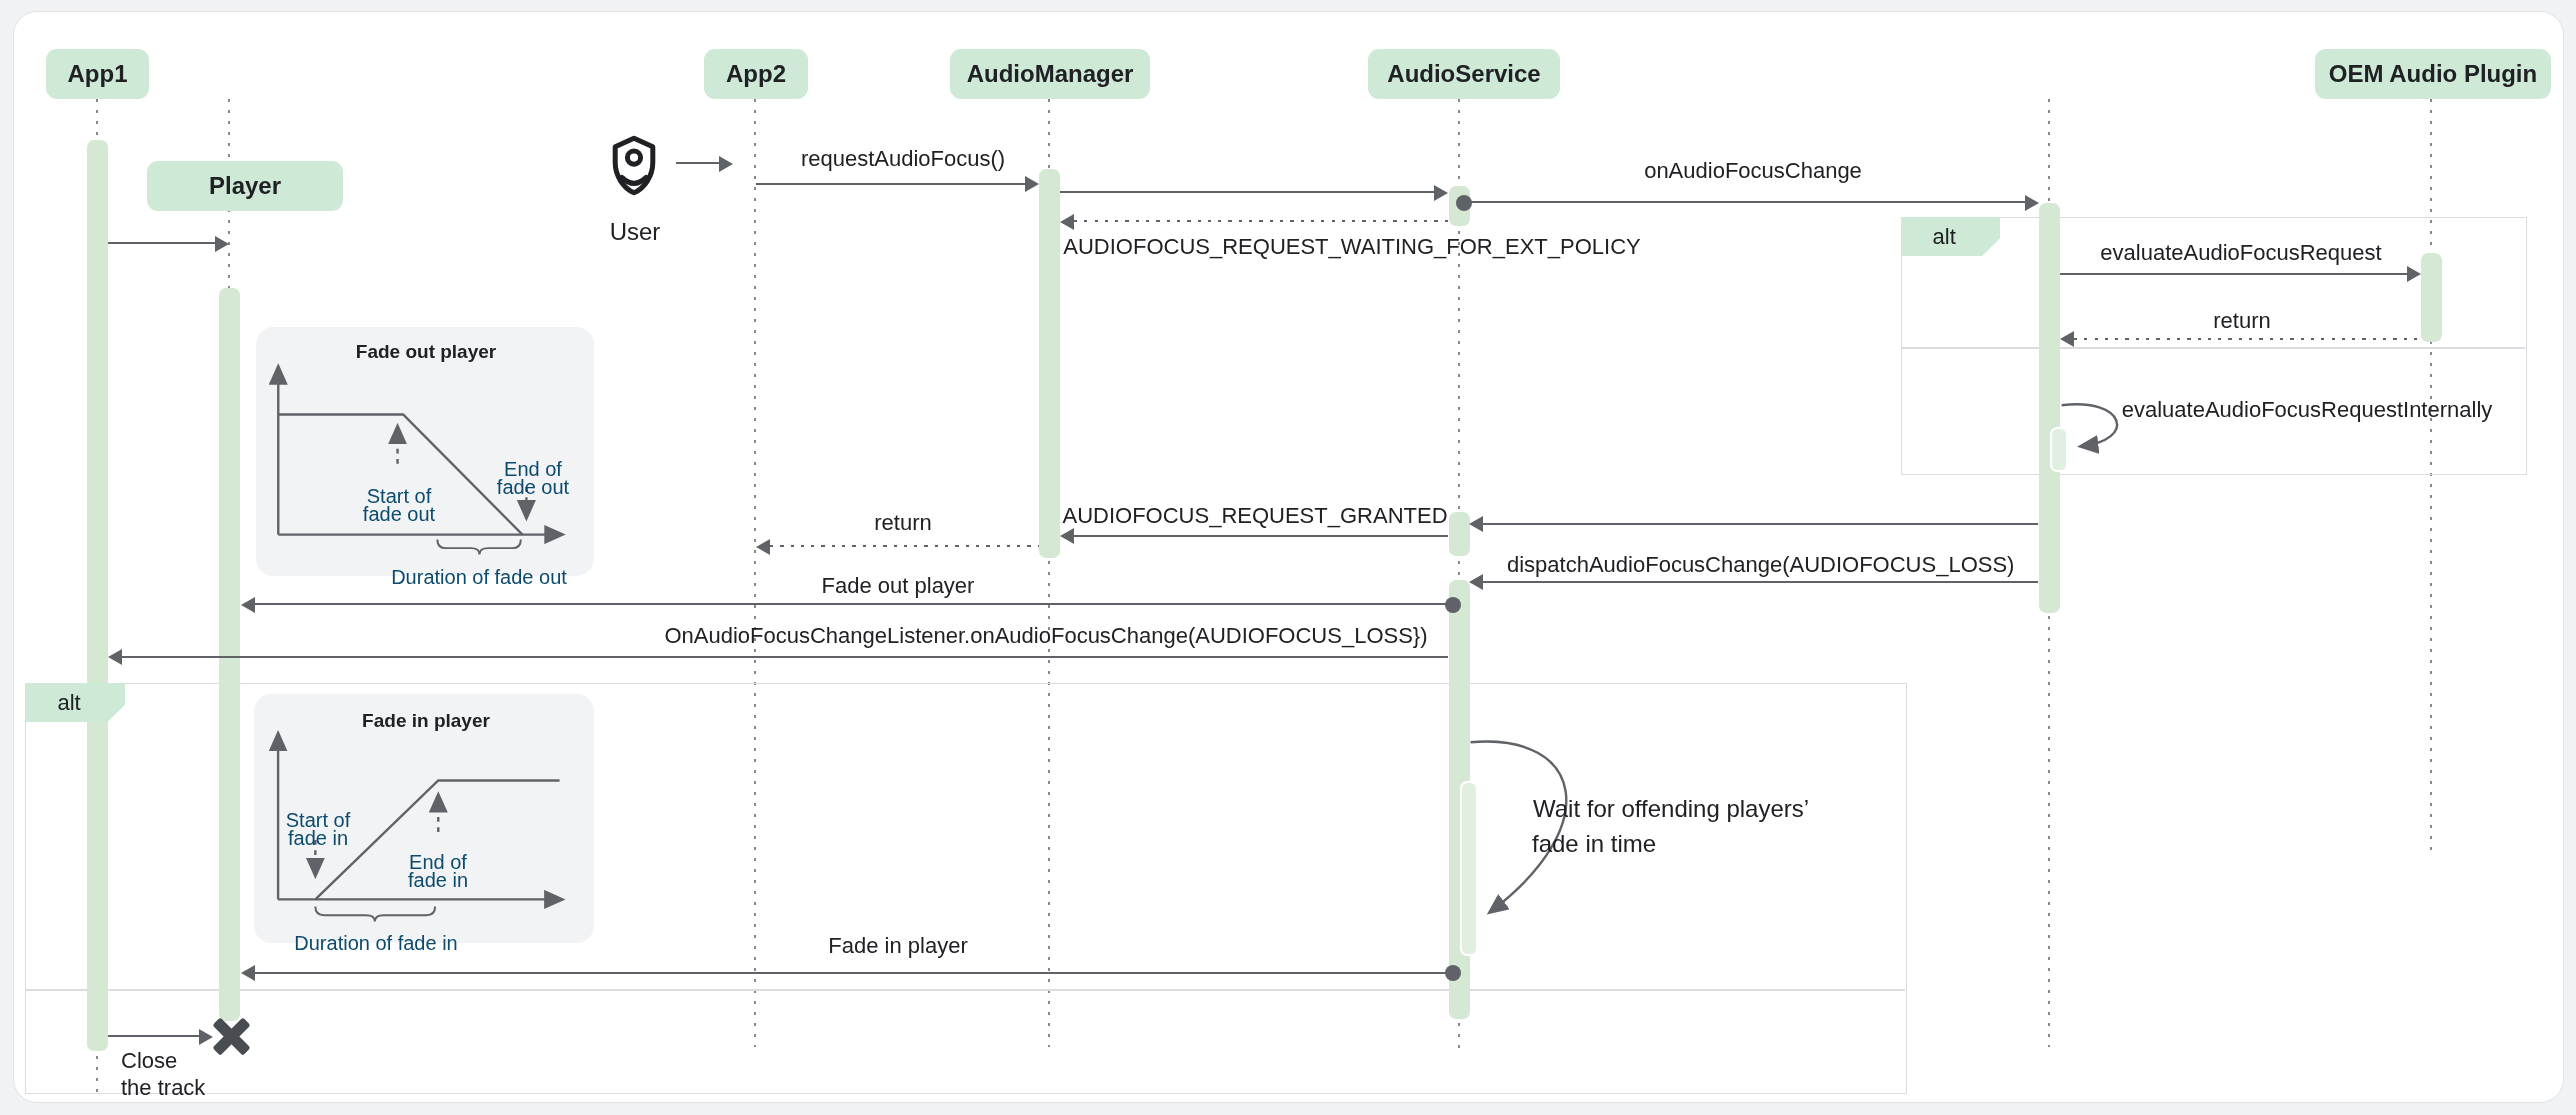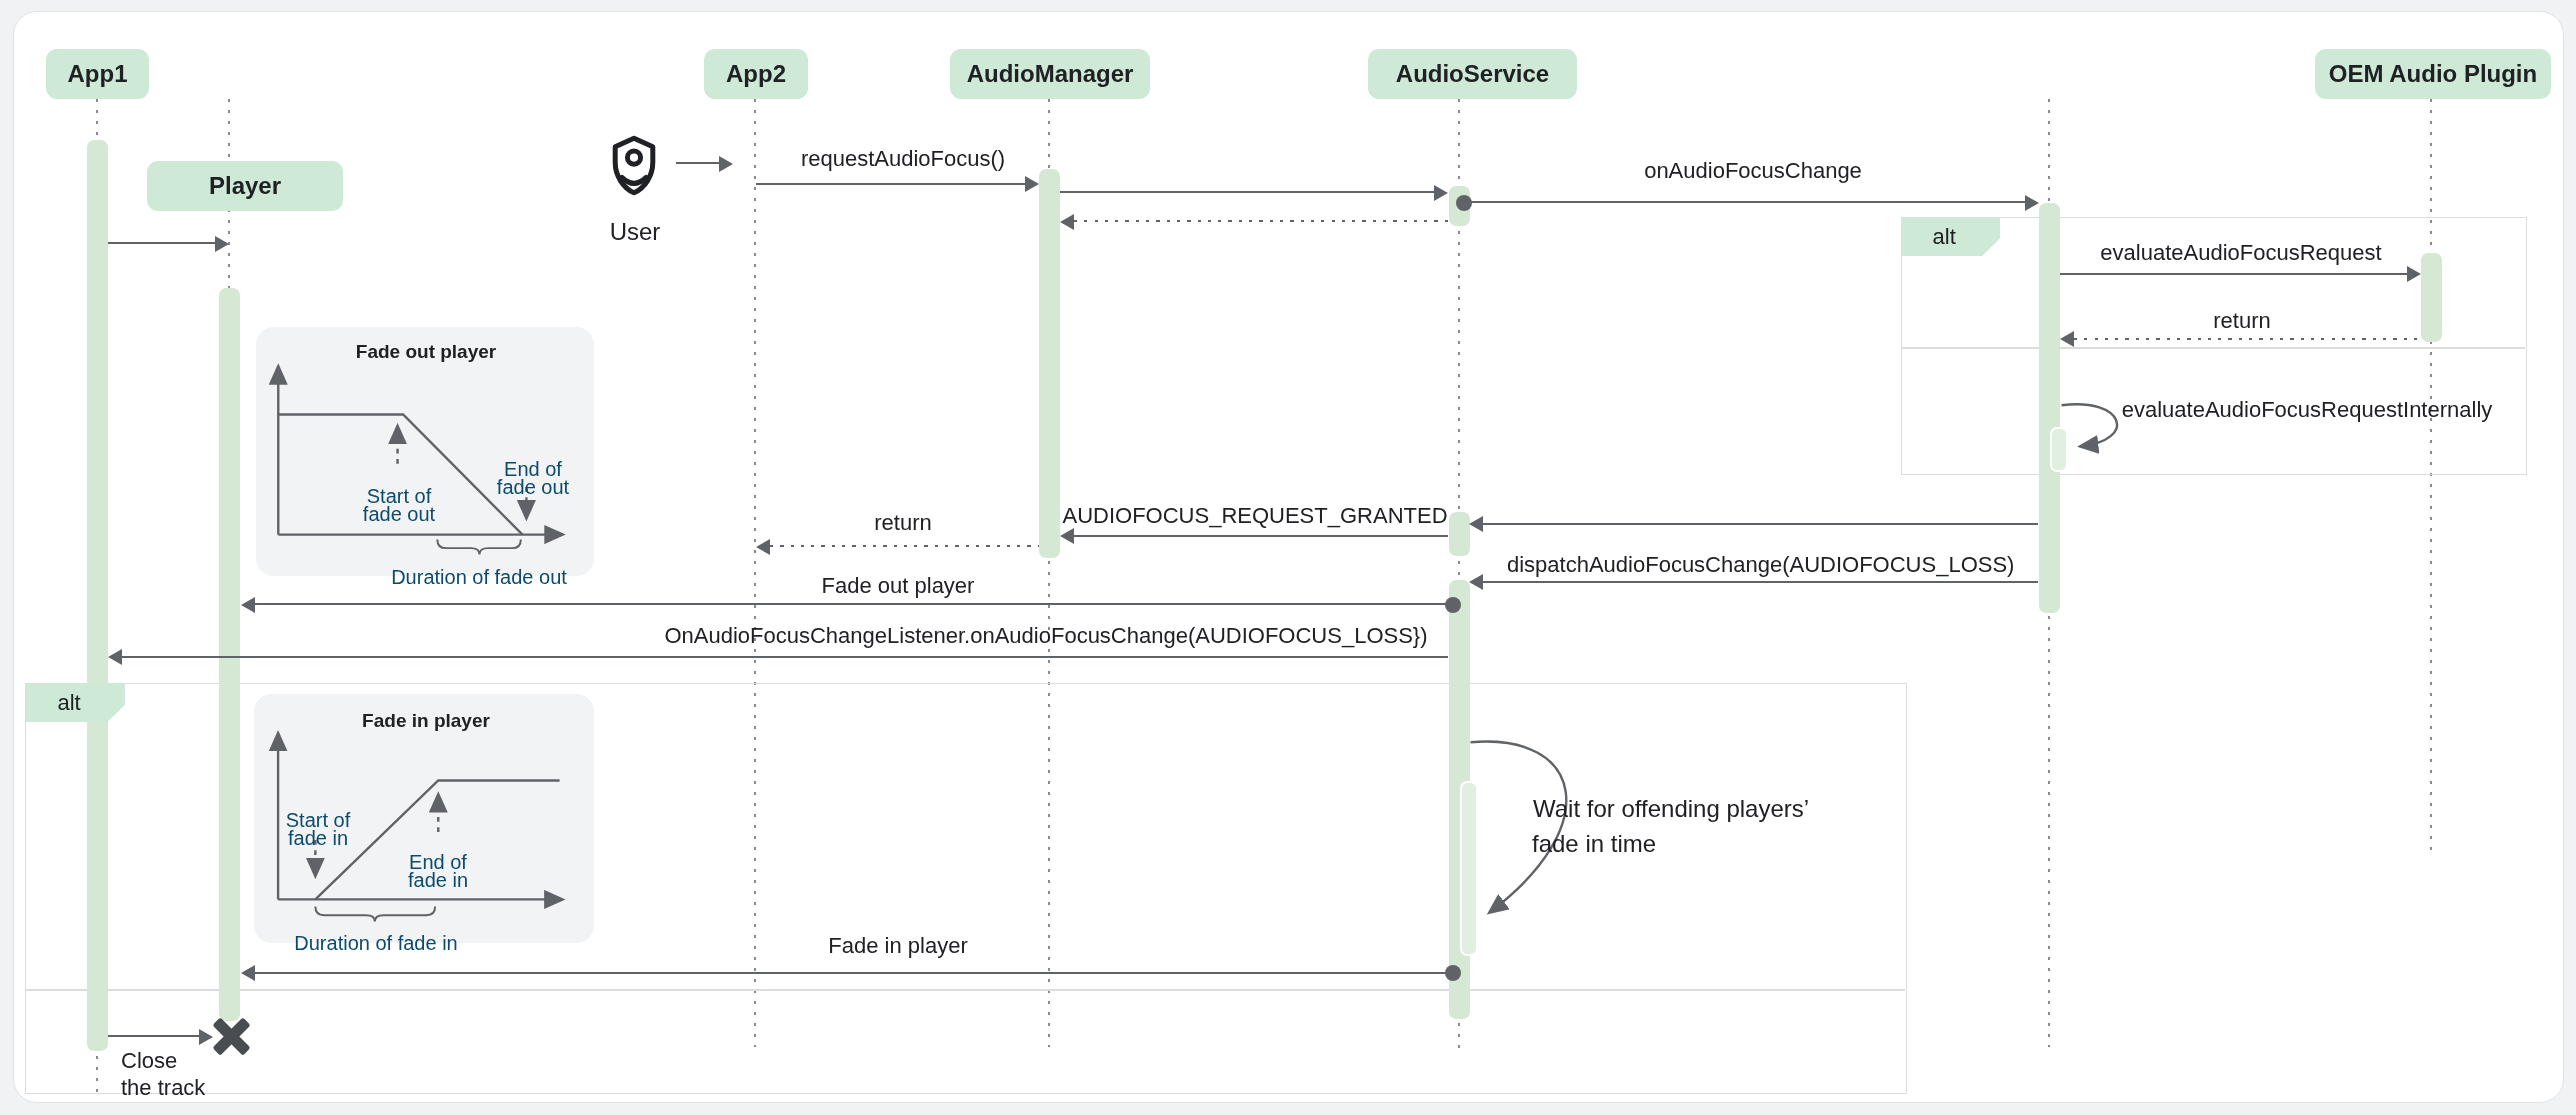--- a/index.html
+++ b/index.html
@@ -83,21 +83,21 @@
 
   <div class="actor" style="left:46px;top:49px;width:103px;">
     <span>App1</span>
   </div>
   <div class="actor" style="left:704px;top:49px;width:104px;">
     <span>App2</span>
   </div>
   <div class="actor" style="left:950px;top:49px;width:200px;">
     <span>AudioManager</span>
   </div>
-  <div class="actor" style="left:1368px;top:49px;width:209px;">
+  <div class="actor" style="left:1368px;top:49px;width:192px;">
     <span>AudioService</span>
   </div>
   <div class="actor" style="left:2315px;top:49px;width:236px;">
     <span>OEM Audio Plugin</span>
   </div>
   <div class="actor" style="left:147px;top:161px;width:196px;">
     <span>Player</span>
   </div>
 
   <svg class="icon-svg" style="left:610px;top:135px;" width="48" height="62" viewBox="0 0 24 31">
@@ -120,20 +120,21 @@
   <div class="arrow" style="left:1060px;top:191px;width:374px;"></div>
   <div class="head r" style="left:1434px;top:185px;"></div>
 
   <div class="msg" style="left:1753px;top:157px;">onAudioFocusChange</div>
   <div class="dot" style="left:1456px;top:195px;"></div>
   <div class="arrow" style="left:1464px;top:201px;width:561px;"></div>
   <div class="head r" style="left:2025px;top:195px;"></div>
 
   <div class="head l" style="left:1060px;top:214px;"></div>
   <div class="arrow dotted" style="left:1074px;top:220px;width:374px;"></div>
+  <div class="msg" style="left:1352px;top:233px;">AUDIOFOCUS_REQUEST_WAITING_FOR_EXT_POLICY</div>
 
   <div class="msg" style="left:2241px;top:239px;">evaluateAudioFocusRequest</div>
   <div class="arrow" style="left:2060px;top:273px;width:347px;"></div>
   <div class="head r" style="left:2407px;top:266px;"></div>
 
   <div class="msg" style="left:2242px;top:307px;">return</div>
   <div class="head l" style="left:2060px;top:331px;"></div>
   <div class="arrow dotted" style="left:2074px;top:338px;width:347px;"></div>
 
   <div class="msg" style="left:2307px;top:396px;">evaluateAudioFocusRequestInternally</div>

